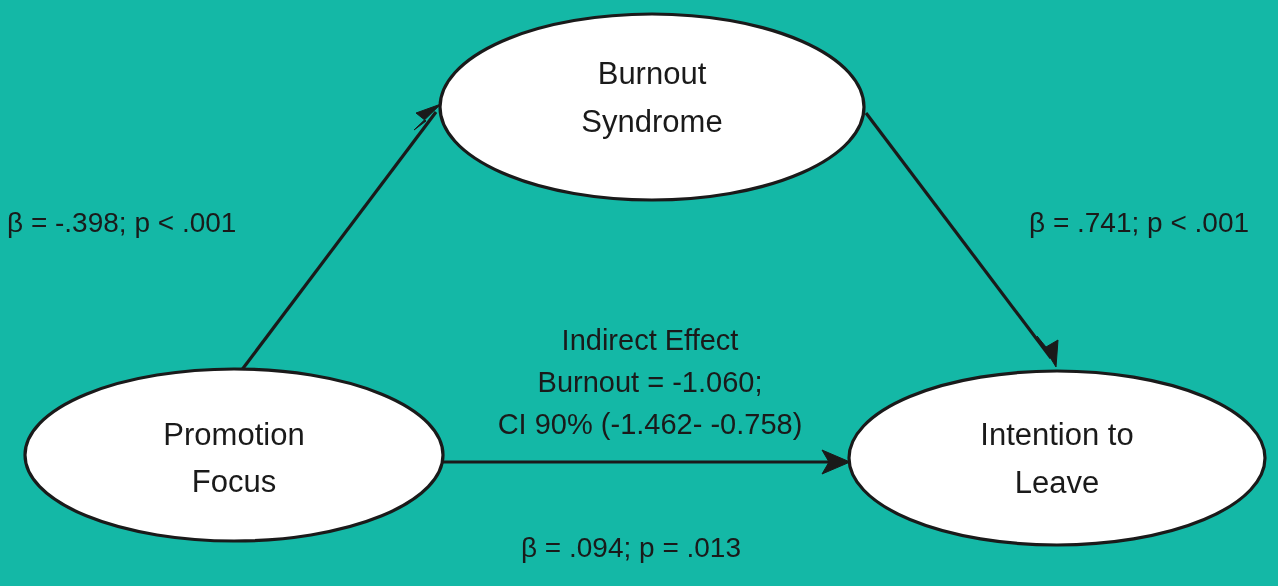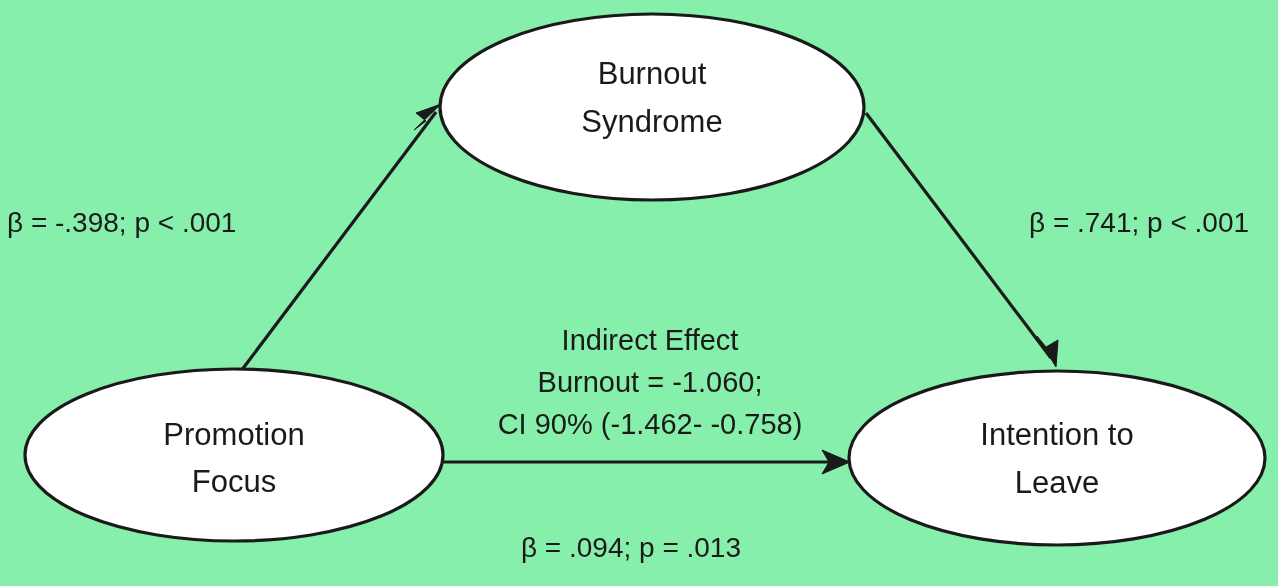--- a/index.html
+++ b/index.html
@@ -12,21 +12,21 @@
     width: 1278px;
     height: 586px;
     font-family: "Liberation Sans", sans-serif;
     color: #1a1a1a;
     overflow: hidden;
   }
   #diagram-root {
     position: relative;
     width: 1278px;
     height: 586px;
-    background: #86efac;
+    background: #14b8a6;
   }
   svg.diagram-canvas {
     position: absolute;
     top: 0;
     left: 0;
     width: 1278px;
     height: 586px;
     display: block;
   }
   .node-ellipse {

